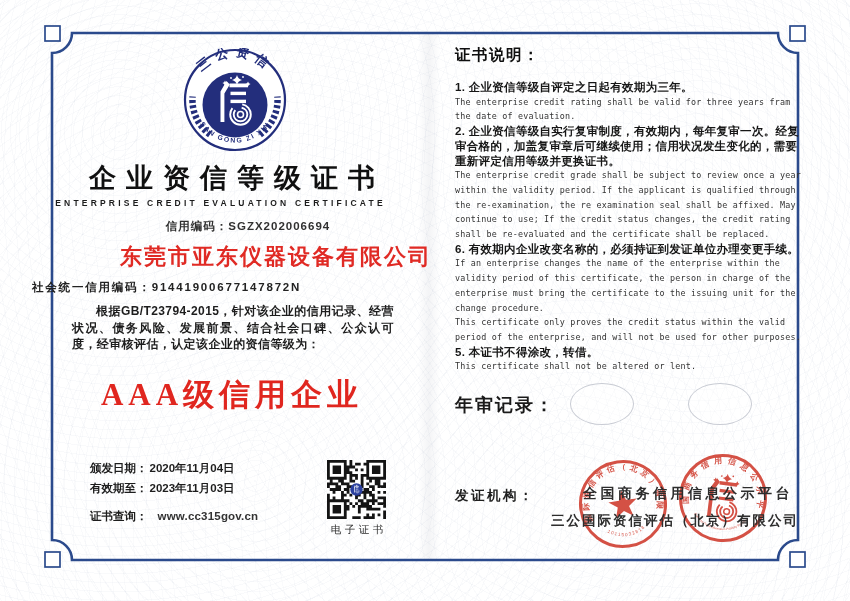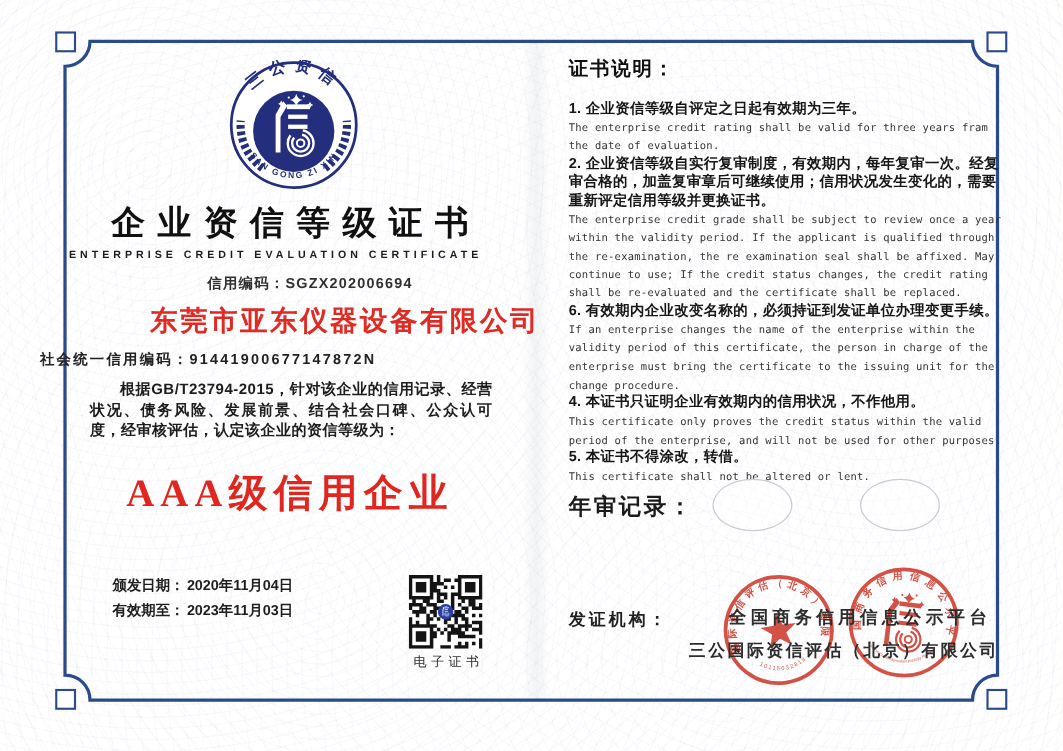--- a/index.html
+++ b/index.html
@@ -126,40 +126,42 @@
   <div class="abs paragraph">根据GB/T23794-2015，针对该企业的信用记录、经营状况、债务风险、发展前景、结合社会口碑、公众认可度，经审核评估，认定该企业的资信等级为：</div>
   <div class="abs rating">AAA级信用企业</div>
 
   <div class="abs dates">
     <div class="row">
       <span>颁发日期：</span><span class="val">2020年11月04日</span>
     </div>
     <div class="row">
       <span>有效期至：</span><span class="val">2023年11月03日</span>
     </div>
+    <div class="row query">
+      <span>证书查询：</span><span class="url">www.cc315gov.cn</span>
+    </div>
   </div>
 
   <svg class="abs qr" viewBox="0 0 58.8 58.8">
     <rect x="0" y="0" width="58.8" height="58.8" fill="#ffffff"></rect>
     <path id="qr-grid" fill="#141414" d="M0.0,0.0h2.8v2.8h-2.8zM2.8,0.0h2.8v2.8h-2.8zM5.6,0.0h2.8v2.8h-2.8zM8.4,0.0h2.8v2.8h-2.8zM11.2,0.0h2.8v2.8h-2.8zM14.0,0.0h2.8v2.8h-2.8zM16.8,0.0h2.8v2.8h-2.8zM22.4,0.0h2.8v2.8h-2.8zM39.2,0.0h2.8v2.8h-2.8zM42.0,0.0h2.8v2.8h-2.8zM44.8,0.0h2.8v2.8h-2.8zM47.6,0.0h2.8v2.8h-2.8zM50.4,0.0h2.8v2.8h-2.8zM53.2,0.0h2.8v2.8h-2.8zM56.0,0.0h2.8v2.8h-2.8zM0.0,2.8h2.8v2.8h-2.8zM16.8,2.8h2.8v2.8h-2.8zM22.4,2.8h2.8v2.8h-2.8zM28.0,2.8h2.8v2.8h-2.8zM30.8,2.8h2.8v2.8h-2.8zM36.4,2.8h2.8v2.8h-2.8zM39.2,2.8h2.8v2.8h-2.8zM56.0,2.8h2.8v2.8h-2.8zM0.0,5.6h2.8v2.8h-2.8zM5.6,5.6h2.8v2.8h-2.8zM8.4,5.6h2.8v2.8h-2.8zM11.2,5.6h2.8v2.8h-2.8zM16.8,5.6h2.8v2.8h-2.8zM19.6,5.6h2.8v2.8h-2.8zM22.4,5.6h2.8v2.8h-2.8zM25.2,5.6h2.8v2.8h-2.8zM39.2,5.6h2.8v2.8h-2.8zM44.8,5.6h2.8v2.8h-2.8zM47.6,5.6h2.8v2.8h-2.8zM50.4,5.6h2.8v2.8h-2.8zM56.0,5.6h2.8v2.8h-2.8zM0.0,8.4h2.8v2.8h-2.8zM5.6,8.4h2.8v2.8h-2.8zM8.4,8.4h2.8v2.8h-2.8zM11.2,8.4h2.8v2.8h-2.8zM16.8,8.4h2.8v2.8h-2.8zM19.6,8.4h2.8v2.8h-2.8zM28.0,8.4h2.8v2.8h-2.8zM33.6,8.4h2.8v2.8h-2.8zM39.2,8.4h2.8v2.8h-2.8zM44.8,8.4h2.8v2.8h-2.8zM47.6,8.4h2.8v2.8h-2.8zM50.4,8.4h2.8v2.8h-2.8zM56.0,8.4h2.8v2.8h-2.8zM0.0,11.2h2.8v2.8h-2.8zM5.6,11.2h2.8v2.8h-2.8zM8.4,11.2h2.8v2.8h-2.8zM11.2,11.2h2.8v2.8h-2.8zM16.8,11.2h2.8v2.8h-2.8zM19.6,11.2h2.8v2.8h-2.8zM22.4,11.2h2.8v2.8h-2.8zM39.2,11.2h2.8v2.8h-2.8zM44.8,11.2h2.8v2.8h-2.8zM47.6,11.2h2.8v2.8h-2.8zM50.4,11.2h2.8v2.8h-2.8zM56.0,11.2h2.8v2.8h-2.8zM0.0,14.0h2.8v2.8h-2.8zM16.8,14.0h2.8v2.8h-2.8zM22.4,14.0h2.8v2.8h-2.8zM25.2,14.0h2.8v2.8h-2.8zM28.0,14.0h2.8v2.8h-2.8zM33.6,14.0h2.8v2.8h-2.8zM36.4,14.0h2.8v2.8h-2.8zM39.2,14.0h2.8v2.8h-2.8zM56.0,14.0h2.8v2.8h-2.8zM0.0,16.8h2.8v2.8h-2.8zM2.8,16.8h2.8v2.8h-2.8zM5.6,16.8h2.8v2.8h-2.8zM8.4,16.8h2.8v2.8h-2.8zM11.2,16.8h2.8v2.8h-2.8zM14.0,16.8h2.8v2.8h-2.8zM16.8,16.8h2.8v2.8h-2.8zM22.4,16.8h2.8v2.8h-2.8zM28.0,16.8h2.8v2.8h-2.8zM33.6,16.8h2.8v2.8h-2.8zM39.2,16.8h2.8v2.8h-2.8zM42.0,16.8h2.8v2.8h-2.8zM44.8,16.8h2.8v2.8h-2.8zM47.6,16.8h2.8v2.8h-2.8zM50.4,16.8h2.8v2.8h-2.8zM53.2,16.8h2.8v2.8h-2.8zM56.0,16.8h2.8v2.8h-2.8zM2.8,19.6h2.8v2.8h-2.8zM11.2,19.6h2.8v2.8h-2.8zM14.0,19.6h2.8v2.8h-2.8zM22.4,19.6h2.8v2.8h-2.8zM25.2,19.6h2.8v2.8h-2.8zM33.6,19.6h2.8v2.8h-2.8zM42.0,19.6h2.8v2.8h-2.8zM47.6,19.6h2.8v2.8h-2.8zM50.4,19.6h2.8v2.8h-2.8zM0.0,22.4h2.8v2.8h-2.8zM2.8,22.4h2.8v2.8h-2.8zM5.6,22.4h2.8v2.8h-2.8zM8.4,22.4h2.8v2.8h-2.8zM14.0,22.4h2.8v2.8h-2.8zM16.8,22.4h2.8v2.8h-2.8zM19.6,22.4h2.8v2.8h-2.8zM33.6,22.4h2.8v2.8h-2.8zM39.2,22.4h2.8v2.8h-2.8zM47.6,22.4h2.8v2.8h-2.8zM50.4,22.4h2.8v2.8h-2.8zM56.0,22.4h2.8v2.8h-2.8zM0.0,25.2h2.8v2.8h-2.8zM8.4,25.2h2.8v2.8h-2.8zM11.2,25.2h2.8v2.8h-2.8zM19.6,25.2h2.8v2.8h-2.8zM22.4,25.2h2.8v2.8h-2.8zM28.0,25.2h2.8v2.8h-2.8zM33.6,25.2h2.8v2.8h-2.8zM42.0,25.2h2.8v2.8h-2.8zM44.8,25.2h2.8v2.8h-2.8zM50.4,25.2h2.8v2.8h-2.8zM53.2,25.2h2.8v2.8h-2.8zM56.0,25.2h2.8v2.8h-2.8zM2.8,28.0h2.8v2.8h-2.8zM5.6,28.0h2.8v2.8h-2.8zM8.4,28.0h2.8v2.8h-2.8zM11.2,28.0h2.8v2.8h-2.8zM16.8,28.0h2.8v2.8h-2.8zM19.6,28.0h2.8v2.8h-2.8zM36.4,28.0h2.8v2.8h-2.8zM39.2,28.0h2.8v2.8h-2.8zM44.8,28.0h2.8v2.8h-2.8zM5.6,30.8h2.8v2.8h-2.8zM14.0,30.8h2.8v2.8h-2.8zM19.6,30.8h2.8v2.8h-2.8zM30.8,30.8h2.8v2.8h-2.8zM33.6,30.8h2.8v2.8h-2.8zM36.4,30.8h2.8v2.8h-2.8zM39.2,30.8h2.8v2.8h-2.8zM42.0,30.8h2.8v2.8h-2.8zM50.4,30.8h2.8v2.8h-2.8zM56.0,30.8h2.8v2.8h-2.8zM0.0,33.6h2.8v2.8h-2.8zM14.0,33.6h2.8v2.8h-2.8zM16.8,33.6h2.8v2.8h-2.8zM22.4,33.6h2.8v2.8h-2.8zM28.0,33.6h2.8v2.8h-2.8zM30.8,33.6h2.8v2.8h-2.8zM36.4,33.6h2.8v2.8h-2.8zM42.0,33.6h2.8v2.8h-2.8zM44.8,33.6h2.8v2.8h-2.8zM0.0,36.4h2.8v2.8h-2.8zM5.6,36.4h2.8v2.8h-2.8zM14.0,36.4h2.8v2.8h-2.8zM28.0,36.4h2.8v2.8h-2.8zM36.4,36.4h2.8v2.8h-2.8zM44.8,36.4h2.8v2.8h-2.8zM50.4,36.4h2.8v2.8h-2.8zM53.2,36.4h2.8v2.8h-2.8zM56.0,36.4h2.8v2.8h-2.8zM0.0,39.2h2.8v2.8h-2.8zM2.8,39.2h2.8v2.8h-2.8zM5.6,39.2h2.8v2.8h-2.8zM8.4,39.2h2.8v2.8h-2.8zM11.2,39.2h2.8v2.8h-2.8zM14.0,39.2h2.8v2.8h-2.8zM16.8,39.2h2.8v2.8h-2.8zM19.6,39.2h2.8v2.8h-2.8zM30.8,39.2h2.8v2.8h-2.8zM33.6,39.2h2.8v2.8h-2.8zM39.2,39.2h2.8v2.8h-2.8zM42.0,39.2h2.8v2.8h-2.8zM44.8,39.2h2.8v2.8h-2.8zM47.6,39.2h2.8v2.8h-2.8zM56.0,39.2h2.8v2.8h-2.8zM0.0,42.0h2.8v2.8h-2.8zM16.8,42.0h2.8v2.8h-2.8zM22.4,42.0h2.8v2.8h-2.8zM28.0,42.0h2.8v2.8h-2.8zM33.6,42.0h2.8v2.8h-2.8zM36.4,42.0h2.8v2.8h-2.8zM39.2,42.0h2.8v2.8h-2.8zM44.8,42.0h2.8v2.8h-2.8zM50.4,42.0h2.8v2.8h-2.8zM53.2,42.0h2.8v2.8h-2.8zM56.0,42.0h2.8v2.8h-2.8zM0.0,44.8h2.8v2.8h-2.8zM5.6,44.8h2.8v2.8h-2.8zM8.4,44.8h2.8v2.8h-2.8zM11.2,44.8h2.8v2.8h-2.8zM16.8,44.8h2.8v2.8h-2.8zM19.6,44.8h2.8v2.8h-2.8zM25.2,44.8h2.8v2.8h-2.8zM30.8,44.8h2.8v2.8h-2.8zM33.6,44.8h2.8v2.8h-2.8zM36.4,44.8h2.8v2.8h-2.8zM39.2,44.8h2.8v2.8h-2.8zM42.0,44.8h2.8v2.8h-2.8zM56.0,44.8h2.8v2.8h-2.8zM0.0,47.6h2.8v2.8h-2.8zM5.6,47.6h2.8v2.8h-2.8zM8.4,47.6h2.8v2.8h-2.8zM11.2,47.6h2.8v2.8h-2.8zM16.8,47.6h2.8v2.8h-2.8zM19.6,47.6h2.8v2.8h-2.8zM30.8,47.6h2.8v2.8h-2.8zM39.2,47.6h2.8v2.8h-2.8zM42.0,47.6h2.8v2.8h-2.8zM44.8,47.6h2.8v2.8h-2.8zM47.6,47.6h2.8v2.8h-2.8zM50.4,47.6h2.8v2.8h-2.8zM0.0,50.4h2.8v2.8h-2.8zM5.6,50.4h2.8v2.8h-2.8zM8.4,50.4h2.8v2.8h-2.8zM11.2,50.4h2.8v2.8h-2.8zM16.8,50.4h2.8v2.8h-2.8zM30.8,50.4h2.8v2.8h-2.8zM56.0,50.4h2.8v2.8h-2.8zM0.0,53.2h2.8v2.8h-2.8zM16.8,53.2h2.8v2.8h-2.8zM39.2,53.2h2.8v2.8h-2.8zM44.8,53.2h2.8v2.8h-2.8zM50.4,53.2h2.8v2.8h-2.8zM56.0,53.2h2.8v2.8h-2.8zM0.0,56.0h2.8v2.8h-2.8zM2.8,56.0h2.8v2.8h-2.8zM5.6,56.0h2.8v2.8h-2.8zM8.4,56.0h2.8v2.8h-2.8zM11.2,56.0h2.8v2.8h-2.8zM14.0,56.0h2.8v2.8h-2.8zM16.8,56.0h2.8v2.8h-2.8zM25.2,56.0h2.8v2.8h-2.8zM28.0,56.0h2.8v2.8h-2.8zM30.8,56.0h2.8v2.8h-2.8zM36.4,56.0h2.8v2.8h-2.8zM39.2,56.0h2.8v2.8h-2.8zM42.0,56.0h2.8v2.8h-2.8zM44.8,56.0h2.8v2.8h-2.8zM56.0,56.0h2.8v2.8h-2.8z"></path>
     <circle cx="29.4" cy="29.4" r="6.2" fill="#2a3f9e"></circle>
     <use href="#glyph-xin" color="#ffffff" transform="translate(29.4,29.4) scale(0.17)"></use>
   </svg>
   <div class="abs qr-caption">电子证书</div>
 
   <div class="abs heading">证书说明：</div>
 
   <div class="abs items">
     <div class="item-zh">1. 企业资信等级自评定之日起有效期为三年。</div>
     <div class="item-en">The enterprise credit rating shall be valid for three years fram the date of evaluation.</div>
     <div class="item-zh">2. 企业资信等级自实行复审制度，有效期内，每年复审一次。经复审合格的，加盖复审章后可继续使用；信用状况发生变化的，需要重新评定信用等级并更换证书。</div>
     <div class="item-en">The enterprise credit grade shall be subject to review once a year within the validity period. If the applicant is qualified through the re-examination, the re examination seal shall be affixed. May continue to use; If the credit status changes, the credit rating shall be re-evaluated and the certificate shall be replaced.</div>
     <div class="item-zh">6. 有效期内企业改变名称的，必须持证到发证单位办理变更手续。</div>
     <div class="item-en">If an enterprise changes the name of the enterprise within the validity period of this certificate, the person in charge of the enterprise must bring the certificate to the issuing unit for the change procedure.</div>
-    <div class="item-zh">4. 本证书只证明企业有效期内的信用状况，不作他用。</div>
     <div class="item-en">This certificate only proves the credit status within the valid period of the enterprise, and will not be used for other purposes.</div>
     <div class="item-zh">5. 本证书不得涂改，转借。</div>
     <div class="item-en">This certificate shall not be altered or lent.</div>
   </div>
 
   <div class="abs annual-label">年审记录：</div>
   <div class="abs oval oval1"></div>
   <div class="abs oval oval2"></div>
 
   <svg class="abs seal seal1" viewBox="-47 -47 94 94">

